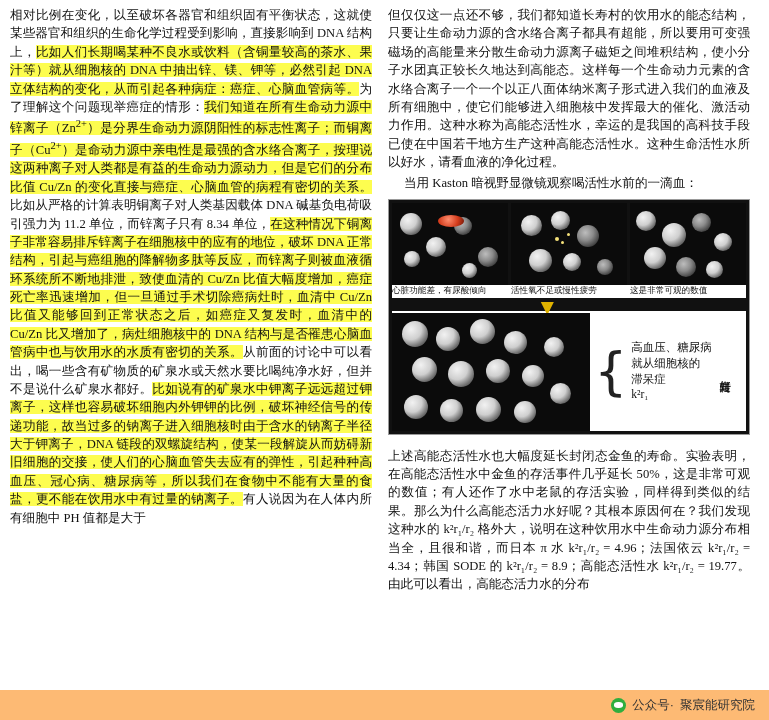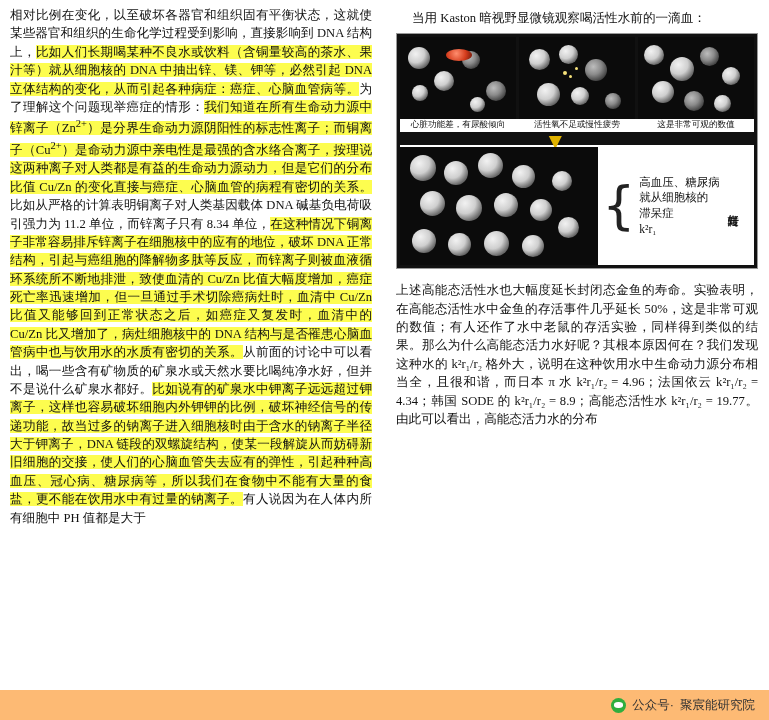--- a/index.html
+++ b/index.html
@@ -1,27 +1,27 @@
 <!DOCTYPE html>
 <html><head>
 <meta charset="utf-8">
 <style>
   html,body{margin:0;padding:0;background:#ffffff;}
   body{width:769px;height:720px;font-family:"Liberation Serif",serif;color:#111;}
   .page{position:relative;width:769px;height:720px;overflow:hidden;background:#fff;}
-  .cols{display:flex;gap:24px;padding:6px 10px 0 10px;box-sizing:border-box;height:690px;}
+  .cols{display:flex;gap:16px;padding:6px 10px 0 10px;box-sizing:border-box;height:690px;}
   .col{width:362px;font-size:12.6px;line-height:1.46;text-align:justify;}
   .col p{margin:0 0 2px 0;text-indent:0;}
   .hl{background:#fdfd4f;}
   .fig-wrap{margin:6px 0 4px 0;}
   .figure{border:1px solid #999;background:#111;padding:3px;}
   .fig-row{display:flex;gap:3px;}
   .fig-cell{position:relative;flex:1;height:82px;background:#0b0b0b;overflow:hidden;}
   .cap-row{display:flex;gap:3px;font-size:8.6px;color:#111;background:#fff;padding:1px 0 2px 0;}
-  .cap-cell{flex:1;text-align:center;line-height:1.15;}
+  .cap-cell{flex:1;line-height:1.15;}
   .fig-bottom{display:flex;gap:4px;background:#fff;padding:2px 0 0 0;}
   .fig-bottom .big{width:56%;height:118px;background:#0b0b0b;position:relative;overflow:hidden;}
   .fig-bottom .side{flex:1;display:flex;align-items:center;gap:4px;font-size:11.5px;}
   .brace{font-size:52px;line-height:0.8;color:#222;font-family:"DejaVu Sans",sans-serif;}
   .side-list{line-height:1.38;}
   .side-right{writing-mode:vertical-rl;font-size:11.5px;line-height:1.25;margin-left:2px;}
   .arrow-wrap{position:relative;height:13px;}
   .center-arrow{position:absolute;left:42%;top:-3px;color:#e0b200;font-size:17px;font-family:"DejaVu Sans",sans-serif;}
   .footer{position:absolute;left:0;bottom:0;width:769px;height:30px;background:#fdba74;border-top:0;}
   .foot-inner{display:flex;align-items:center;justify-content:flex-end;height:30px;padding-right:14px;gap:6px;font-size:12.5px;color:#333;font-family:"Liberation Sans",sans-serif;}
@@ -40,20 +40,21 @@
 <div class="page">
   <div class="cols">
 
     <div class="col">
       <p>
         <span>相对比例在变化，以至破坏各器官和组织固有平衡状态，这就使某些器官和组织的生命化学过程受到影响，直接影响到 DNA 结构上，</span><span class="hl">比如人们长期喝某种不良水或饮料（含铜量较高的茶水、果汁等）就从细胞核的 DNA 中抽出锌、镁、钾等，必然引起 DNA 立体结构的变化，从而引起各种病症：癌症、心脑血管病等。</span><span>为了理解这个问题现举癌症的情形：</span><span class="hl">我们知道在所有生命动力源中锌离子（Zn<sup>2+</sup>）是分界生命动力源阴阳性的标志性离子；而铜离子（Cu<sup>2+</sup>）是命动力源中亲电性是最强的含水络合离子，按理说这两种离子对人类都是有益的生命动力源动力，但是它们的分布比值 Cu/Zn 的变化直接与癌症、心脑血管的病程有密切的关系。</span><span>比如从严格的计算表明铜离子对人类基因载体 DNA 碱基负电荷吸引强力为 11.2 单位，而锌离子只有 8.34 单位，</span><span class="hl">在这种情况下铜离子非常容易排斥锌离子在细胞核中的应有的地位，破坏 DNA 正常结构，引起与癌组胞的降解物多肽等反应，而锌离子则被血液循环系统所不断地排泄，致使血清的 Cu/Zn 比值大幅度增加，癌症死亡率迅速增加，但一旦通过手术切除癌病灶时，血清中 Cu/Zn 比值又能够回到正常状态之后，如癌症又复发时，血清中的 Cu/Zn 比又增加了，病灶细胞核中的 DNA 结构与是否罹患心脑血管病中也与饮用水的水质有密切的关系。</span><span>从前面的讨论中可以看出，喝一些含有矿物质的矿泉水或天然水要比喝纯净水好，但并不是说什么矿泉水都好。</span><span class="hl">比如说有的矿泉水中钾离子远远超过钾离子，这样也容易破坏细胞内外钾钾的比例，破坏神经信号的传递功能，故当过多的钠离子进入细胞核时由于含水的钠离子半径大于钾离子，DNA 链段的双螺旋结构，使某一段解旋从而妨碍新旧细胞的交接，使人们的心脑血管失去应有的弹性，引起种种高血压、冠心病、糖尿病等，所以我们在食物中不能有大量的食盐，更不能在饮用水中有过量的钠离子。</span><span>有人说因为在人体内所有细胞中 PH 值都是大于</span>
       </p>
     </div>
 
     <div class="col">
+      <p>但仅仅这一点还不够，我们都知道长寿村的饮用水的能态结构，只要让生命动力源的含水络合离子都具有超能，所以要用可变强磁场的高能量来分散生命动力源离子磁矩之间堆积结构，使小分子水团真正较长久地达到高能态。这样每一个生命动力元素的含水络合离子一个一个以正八面体纳米离子形式进入我们的血液及所有细胞中，使它们能够进入细胞核中发挥最大的催化、激活动力作用。这种水称为高能态活性水，幸运的是我国的高科技手段已使在中国若干地方生产这种高能态活性水。这种生命活性水所以好水，请看血液的净化过程。</p>
       <p style="margin-top:3px;margin-left:16px;">当用 Kaston 暗视野显微镜观察喝活性水前的一滴血：</p>
 
       <div class="fig-wrap">
         <div class="figure">
           <div class="fig-row">
             <div class="fig-cell">
               <div class="cell" style="left:8px;top:10px;width:22px;height:22px;"></div>
               <div class="cell" style="left:34px;top:34px;width:20px;height:20px;"></div>
               <div class="cell dark" style="left:62px;top:14px;width:18px;height:18px;"></div>
               <div class="cell red" style="left:46px;top:12px;width:26px;height:12px;border-radius:50%;"></div>

